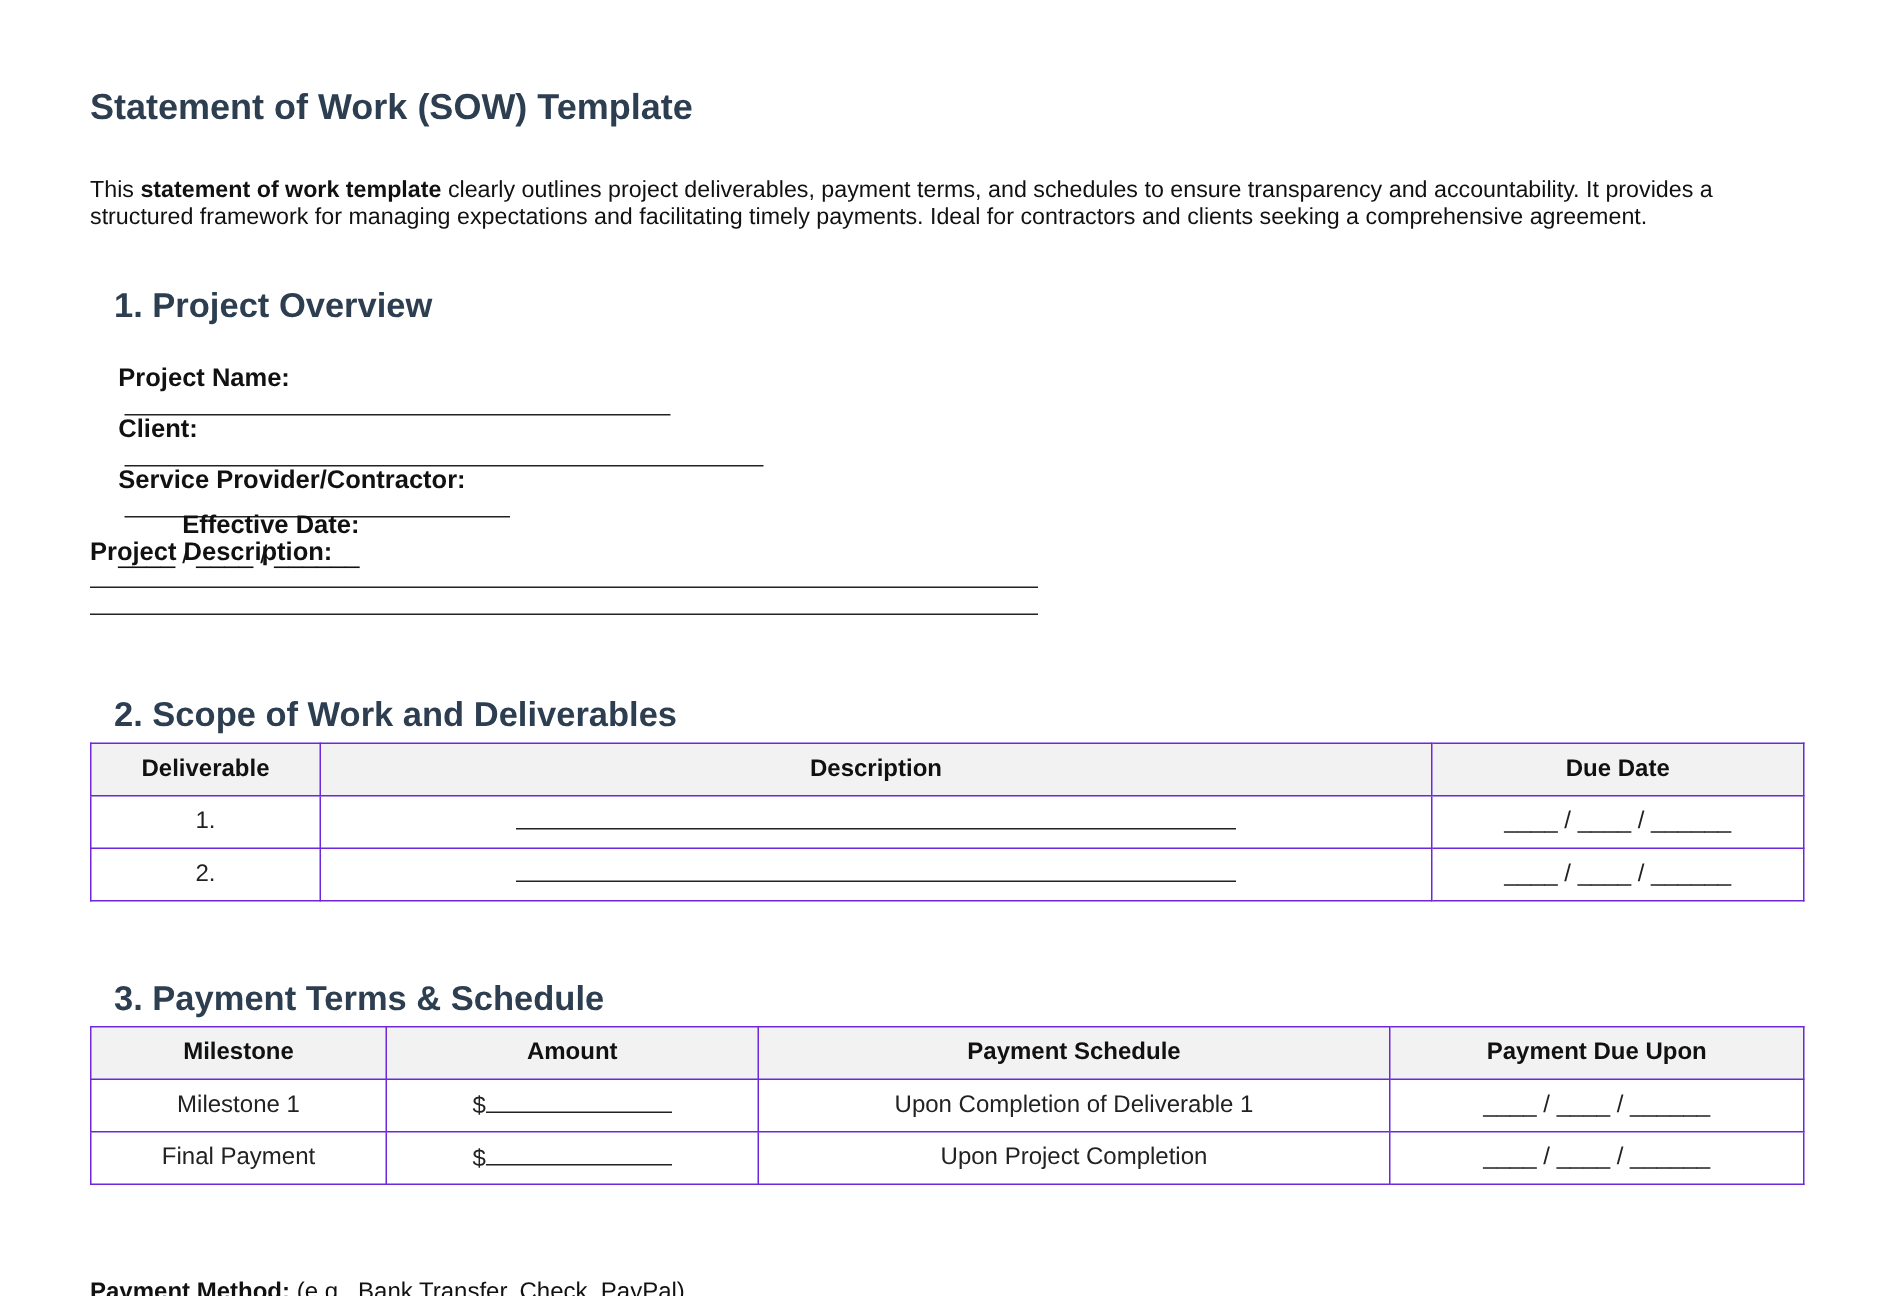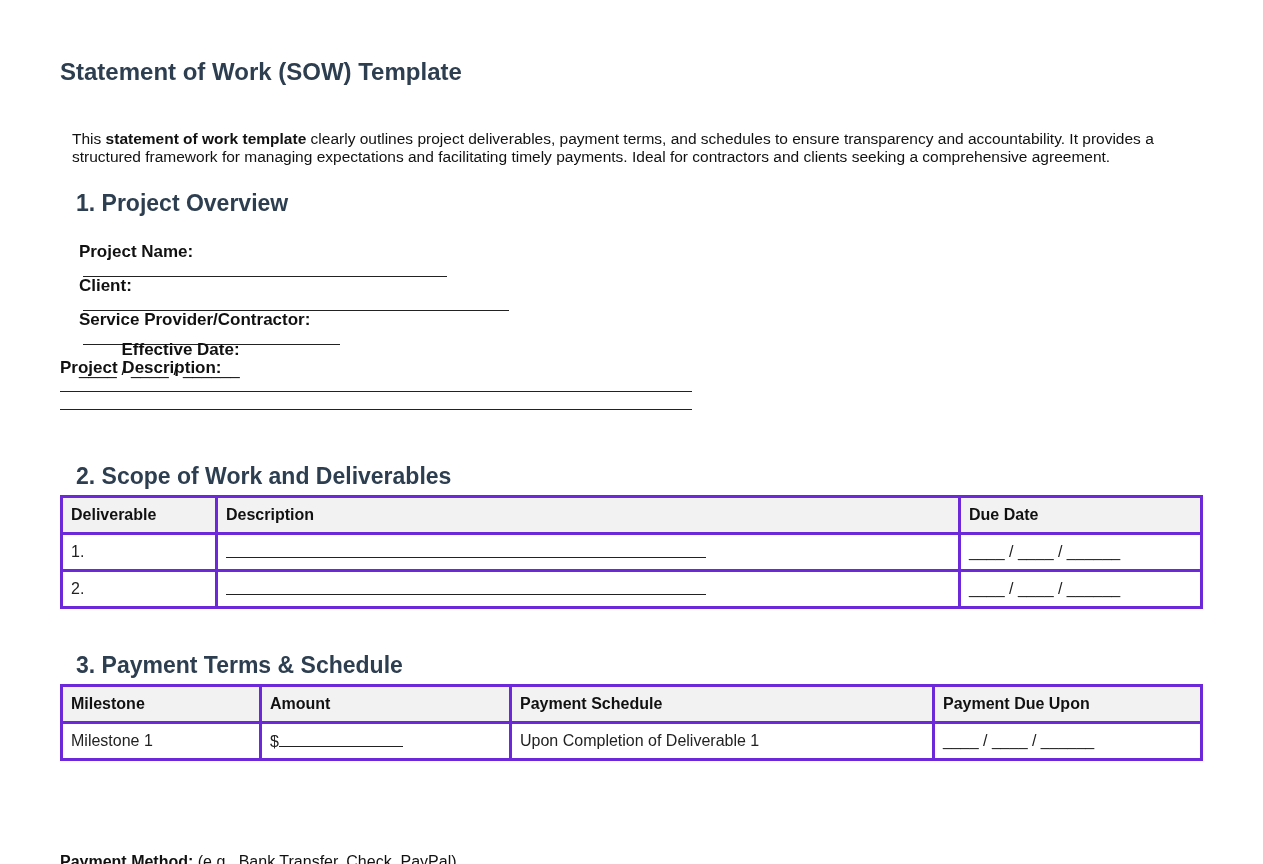--- a/index.html
+++ b/index.html
@@ -27,35 +27,35 @@
   }
   .field .blank { font-weight:normal; }
   .line {
     position:absolute; left:60px; height:0; border-top:1px solid #222;
   }
   table {
     position:absolute; left:60px; width:1143px;
     border-collapse:collapse; font-size:16px;
   }
   th, td {
-    border:3px solid #6d28d9; text-align:left; padding:0 8px; height:34px;
+    border:1px solid #6d28d9; text-align:center; padding:0 8px; height:34px;
   }
   th { background:#f2f2f2; font-weight:bold; color:#111; }
   td { color:#222; }
   .uline { display:inline-block; border-bottom:1px solid #222; height:14px; vertical-align:baseline; }
   .pm { position:absolute; left:60px; top:853px; font-size:16px; white-space:pre; }
   .pm b { font-weight:bold; }
 </style>
 </head>
 <body>
 
 <div class="page">
   <h1>Statement of Work (SOW) Template</h1>
 
-  <p class="intro" style="margin:12px;">
+  <p class="intro" style="margin:0;">
     <span>This </span><b>statement of work template</b><span> clearly outlines project deliverables, payment terms, and schedules to ensure transparency and accountability. It provides a structured framework for managing expectations and facilitating timely payments. Ideal for contractors and clients seeking a comprehensive agreement.</span>
   </p>
 
   <h2 style="top:174px;">1. Project Overview</h2>
 
   <div class="field" style="top:222px;">
     <span>Project Name:</span>
     <span class="uline" style="width:364px;margin-left:4px;"></span>
   </div>
   <div class="field" style="top:256px;">
@@ -109,17 +109,23 @@
         <th>Payment Due Upon</th>
       </tr>
     </thead>
     <tbody>
       <tr>
         <td>Milestone 1</td>
         <td><span>$</span><span class="uline" style="width:124px;"></span></td>
         <td>Upon Completion of Deliverable 1</td>
         <td>____ / ____ / ______</td>
       </tr>
+      <tr>
+        <td>Final Payment</td>
+        <td><span>$</span><span class="uline" style="width:124px;"></span></td>
+        <td>Upon Project Completion</td>
+        <td>____ / ____ / ______</td>
+      </tr>
     </tbody>
   </table>
 
   <div class="pm"><b>Payment Method:</b><span> (e.g., Bank Transfer, Check, PayPal)</span></div>
 </div>
 
 </body></html>

